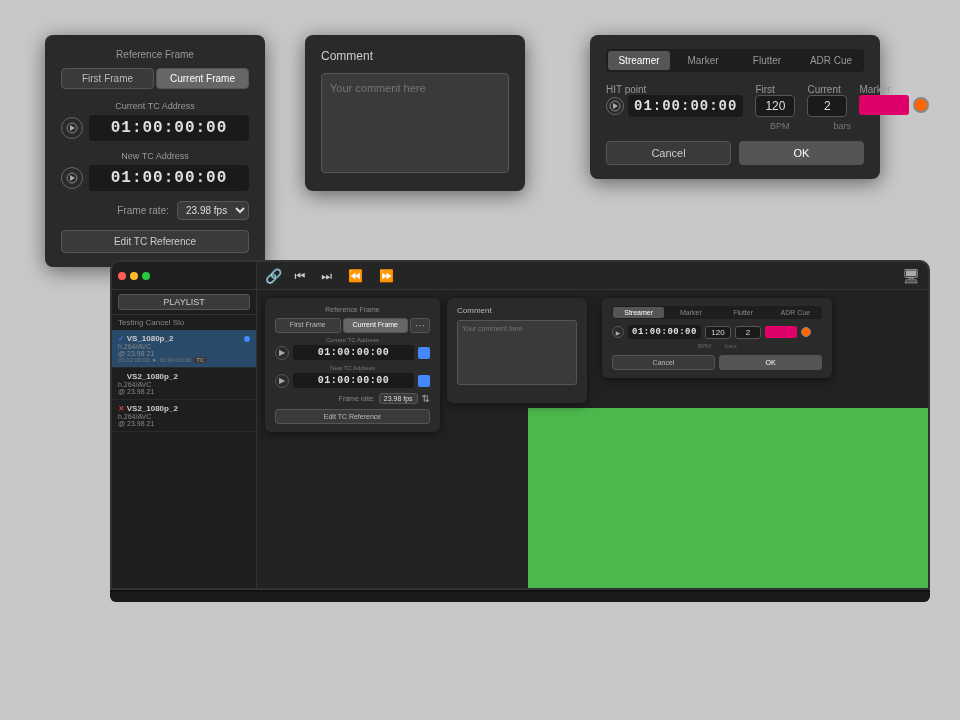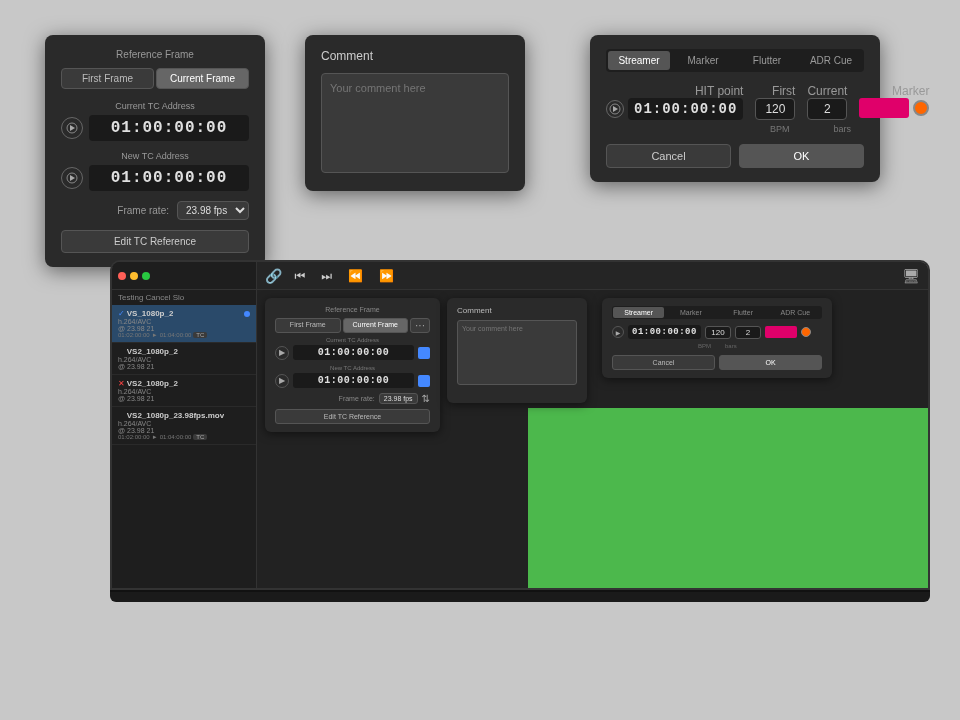--- a/index.html
+++ b/index.html
@@ -164,22 +164,22 @@
       color: #999;
       background: transparent;
       border: none;
     }
     .streamer-tab.active {
       background: #555;
       color: #fff;
     }
     .field-label-sm {
       color: #999;
-      font-size: 12px;
-      text-align: right;
+      font-size: 10px;
+      text-align: left;
     }
     .streamer-tc {
       background: #1a1a1a;
       border-radius: 4px;
       padding: 3px 6px;
       color: #e0e0e0;
       font-family: 'Courier New', monospace;
       font-size: 14px;
       font-weight: bold;
       letter-spacing: 1px;
@@ -758,20 +758,23 @@
 <div class="laptop-section">
   <div class="laptop-frame">
     <div class="laptop-inner">
 
       <div class="sidebar">
         <div class="sidebar-toolbar">
           <div class="traffic-light tl-red"></div>
           <div class="traffic-light tl-yellow"></div>
           <div class="traffic-light tl-green"></div>
         </div>
+        <div class="sidebar-header">
+          <div class="playlist-btn">PLAYLIST</div>
+        </div>
         <div class="sidebar-title-row">Testing Cancel Slo</div>
 
         <div class="sidebar-item active">
           <div style="display:flex;align-items:center;">
             <span class="check-mark">✓</span>
             <div class="item-name">VS_1080p_2</div>
             <div class="item-indicator ind-blue" style="margin-left:auto;"></div>
           </div>
           <div class="item-meta">h.264/AVC</div>
           <div class="item-meta">@ 23.98  21</div>
@@ -794,34 +797,20 @@
 
         <div class="sidebar-item error">
           <div style="display:flex;align-items:center;">
             <span class="x-mark">✕</span>
             <div class="item-name">VS2_1080p_2</div>
           </div>
           <div class="item-meta">h.264/AVC</div>
           <div class="item-meta">@ 23.98  21</div>
         </div>
 
-        <div class="sidebar-item">
-          <div style="display:flex;align-items:center;">
-            <span class="check-mark" style="color:transparent;">✓</span>
-            <div class="item-name">VS2_1080p_23.98fps.mov</div>
-          </div>
-          <div class="item-meta">h.264/AVC</div>
-          <div class="item-meta">@ 23.98  21</div>
-          <div class="tc-bar">
-            <span>01:02:00:00</span>
-            <span>►</span>
-            <span>01:04:00:00</span>
-            <span class="tc-chip">TC</span>
-          </div>
-        </div>
       </div>
 
       <div class="main-content">
 
         <div class="top-bar">
           <span class="link-icon">🔗</span>
           <button class="transport-btn">⏮</button>
           <button class="transport-btn">⏭</button>
           <button class="transport-btn">⏪</button>
           <button class="transport-btn">⏩</button>

